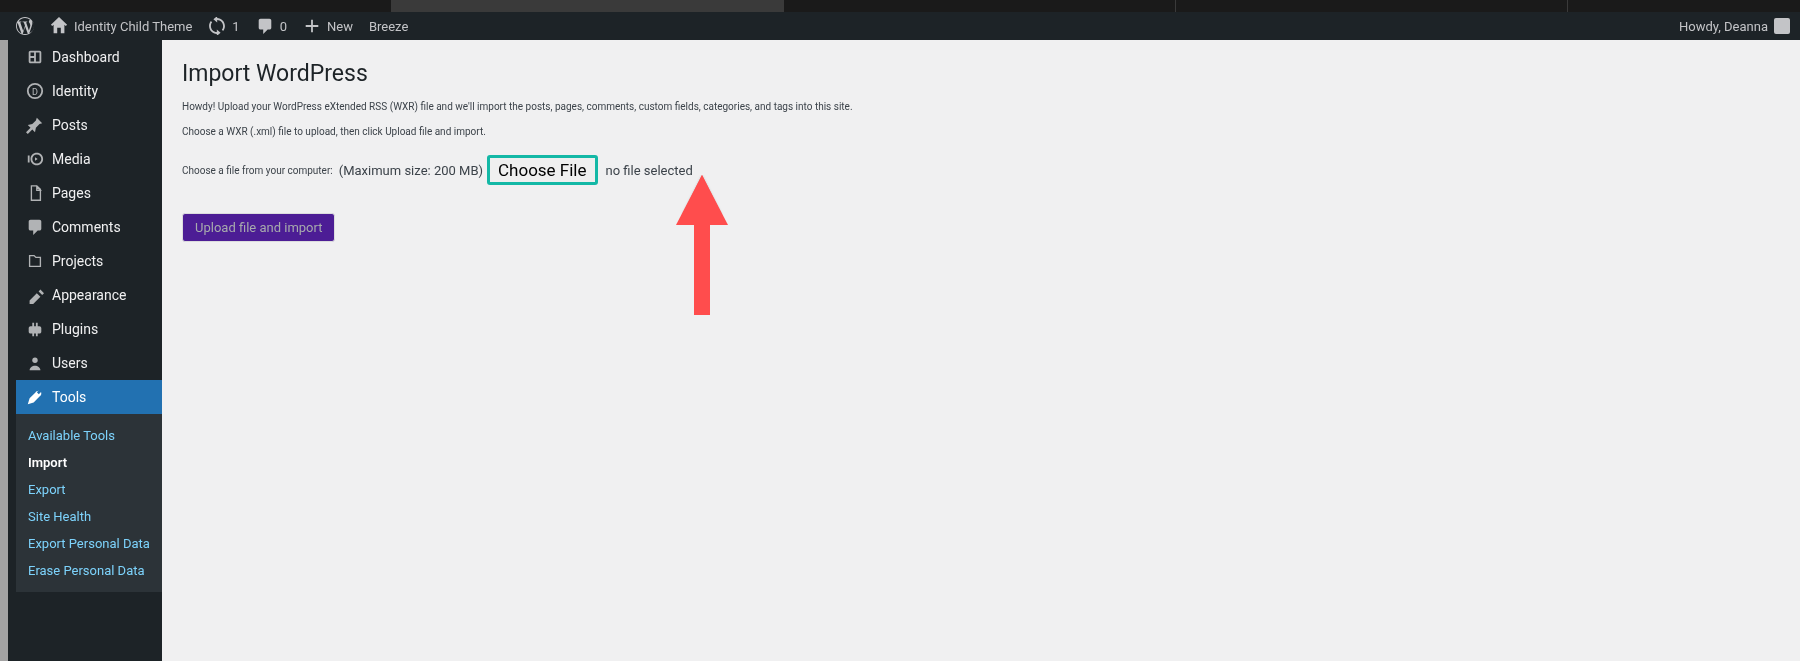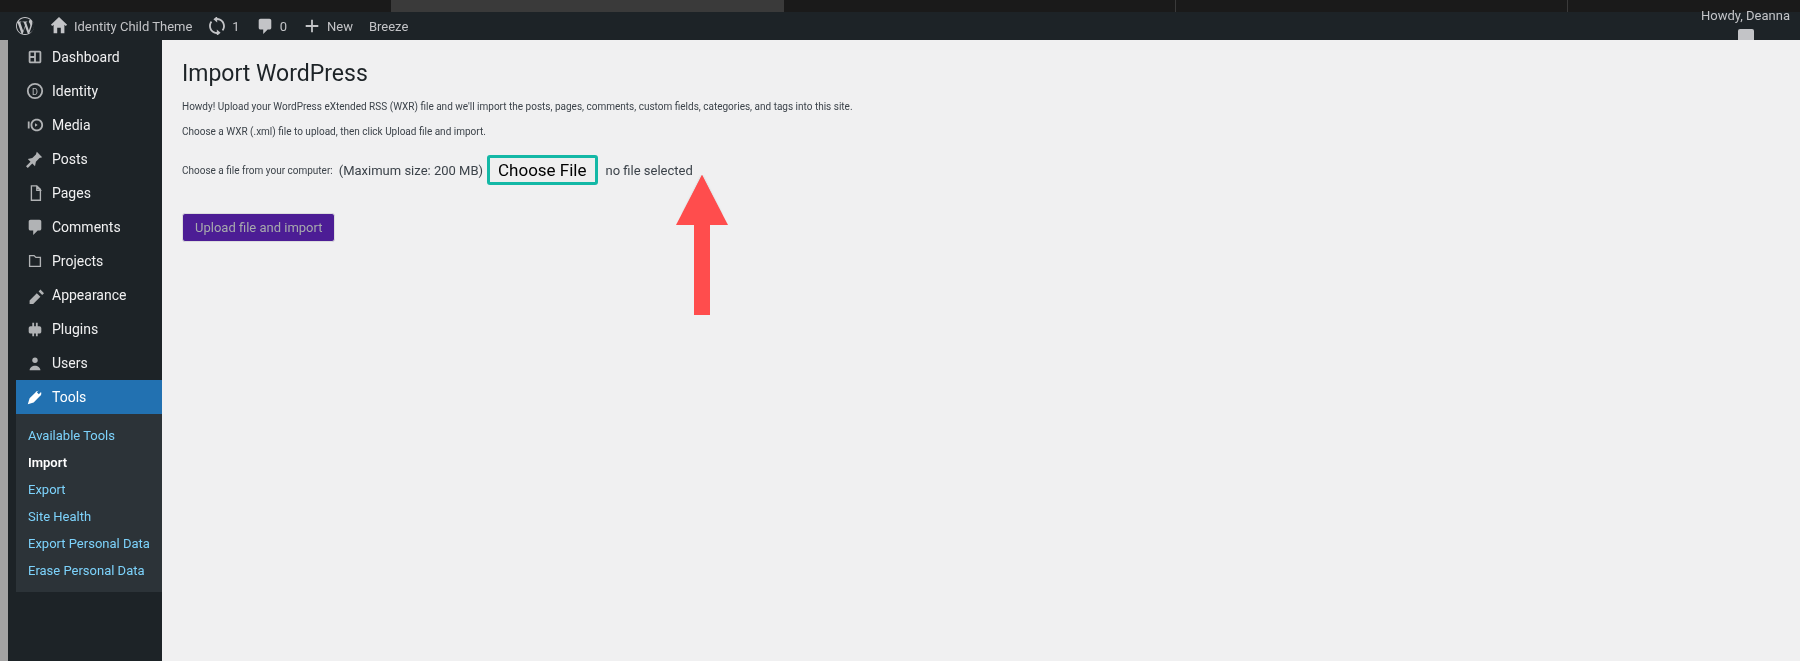--- a/index.html
+++ b/index.html
@@ -7,21 +7,21 @@
 
 
 .tab-bar { height: 12px; background: #1a1a1a; display: flex; }
 .tab-bar .tab { flex: 0 0 392px; border-right: 1px solid #3a3a3a; }
 .tab-bar .tab.active { background: #3a3a3a; }
 
 
 .admin-bar { height: 28px; background: #1d2327; color: #c3c4c7; display: flex; align-items: center; font-size: 13px; padding: 0 8px; }
 .admin-bar .left { display: flex; align-items: flex-start; gap: 0; }
 .admin-bar .item { display: flex; align-items: center; gap: 6px; padding: 0 8px; height: 28px; cursor: pointer; }
-.admin-bar .right { margin-left: auto; display: flex; align-items: center; gap: 6px; padding-right: 2px; flex-direction: column; }
+.admin-bar .right { margin-left: auto; display: flex; align-items: center; gap: 6px; padding-right: 2px; }
 .admin-bar svg { width: 18px; height: 18px; fill: #c3c4c7; }
 .admin-bar .avatar { width: 16px; height: 16px; background: #c3c4c7; border-radius: 2px; }
 
 
 .wrap { display: flex; height: calc(100vh - 40px); }
 
 
 .sidebar { width: 162px; background: #1d2327; color: #c3c4c7; font-size: 14px; position: relative; border-left: 8px solid #a3a3a3; padding-left: 8px;}
 .sidebar .menu-item { display: flex; align-items: center; gap: 8px; padding: 8px 10px; cursor: pointer; color: #f0f0f1; position: relative; }
 .sidebar .menu-item.current { background: #2271b1; color: #fff; }
@@ -109,29 +109,29 @@
     </div>
     <div class="menu-item">
       <svg viewBox="0 0 20 20">
           <circle cx="10" cy="10" r="8" fill="none" stroke="currentColor" stroke-width="2"></circle>
           <text x="10" y="14" text-anchor="middle" font-size="10" fill="currentColor">D</text>
         </svg>
       <span>Identity</span>
     </div>
     <div class="menu-item">
       <svg viewBox="0 0 20 20">
+          <path d="M12 2l6 6-3 1-4 4-1 5-3-3-5 5-2-2 5-5-3-3 5-1 4-4z"></path>
+        </svg>
+      <span>Posts</span>
+    </div>
+    <div class="menu-item">
+      <svg viewBox="0 0 20 20">
           <path d="M12 3c-4 0-7 3-7 7s3 7 7 7 7-3 7-7-3-7-7-7zm0 12c-2.8 0-5-2.2-5-5s2.2-5 5-5 5 2.2 5 5-2.2 5-5 5zM10 8v4l3-2z M2 6h2v8H2z"></path>
         </svg>
       <span>Media</span>
-    </div>
-    <div class="menu-item">
-      <svg viewBox="0 0 20 20">
-          <path d="M12 2l6 6-3 1-4 4-1 5-3-3-5 5-2-2 5-5-3-3 5-1 4-4z"></path>
-        </svg>
-      <span>Posts</span>
     </div>
     <div class="menu-item">
       <svg viewBox="0 0 20 20">
           <path d="M6 2h6l4 4v12H6V2zm6 1v4h4l-4-4z" fill="none" stroke="currentColor" stroke-width="1.5"></path>
         </svg>
       <span>Pages</span>
     </div>
     <div class="menu-item">
       <svg viewBox="0 0 20 20">
           <path d="M5 2h10c1.1 0 2 .9 2 2v8c0 1.1-.9 2-2 2h-2l-5 5v-5H5c-1.1 0-2-.9-2-2V4c0-1.1.9-2 2-2z"></path>

